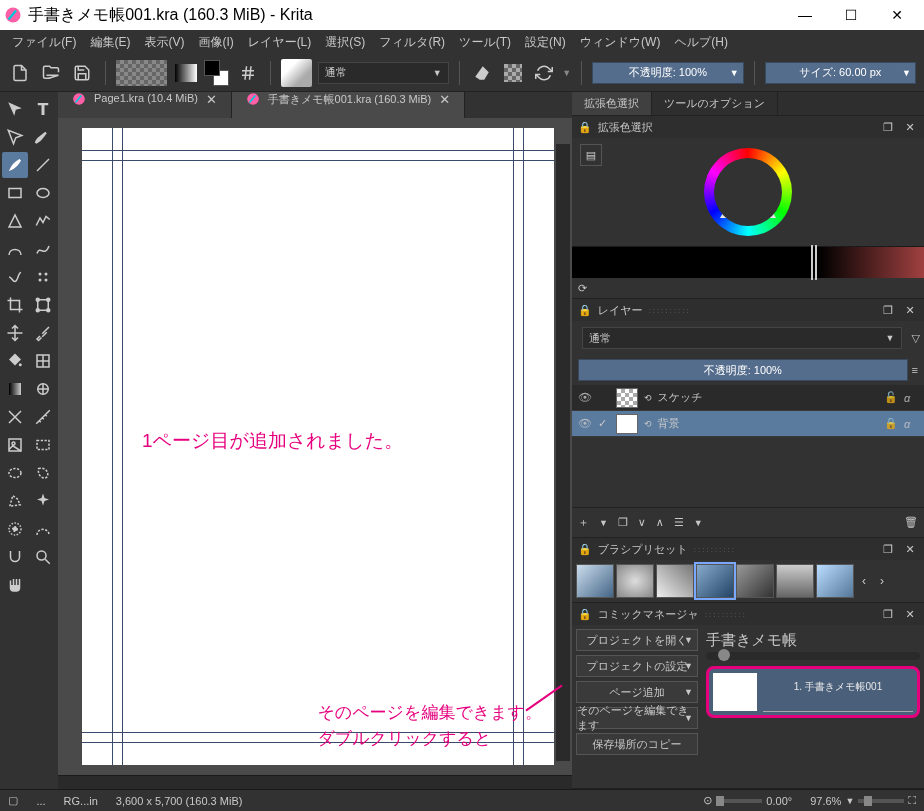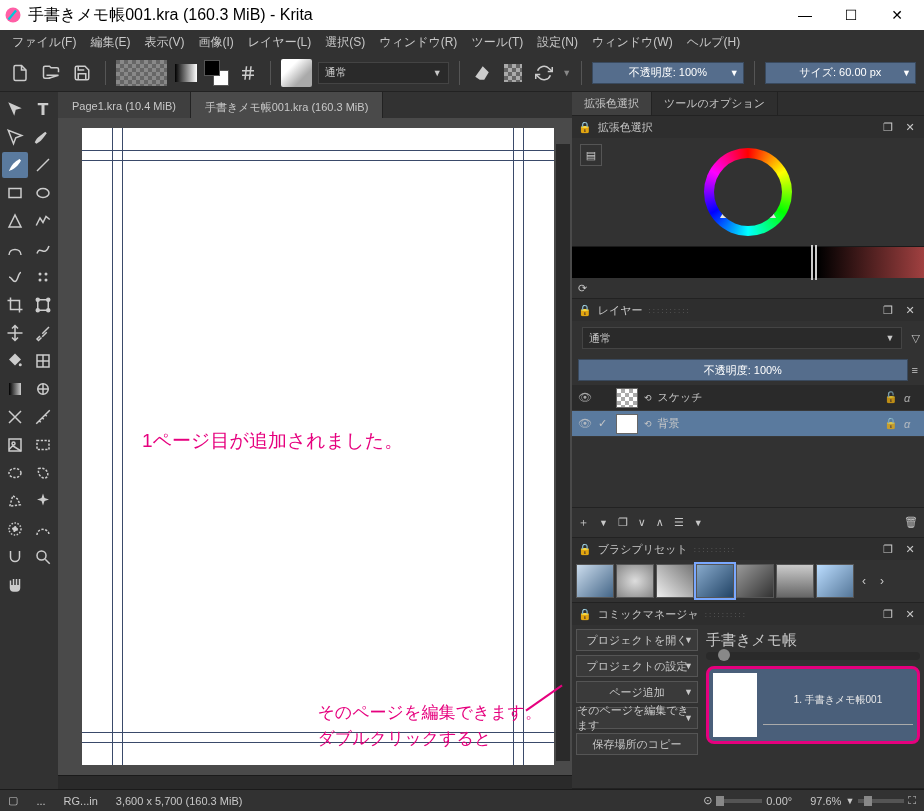--- a/index.html
+++ b/index.html
@@ -28,21 +28,21 @@
 
 .body { display: flex; height: calc(811px - 30px - 24px - 38px - 22px); }
 
 .toolbox { width: 58px; background: #323232; padding: 4px 2px; display: grid; grid-template-columns: 1fr 1fr; gap: 2px; align-content: start; }
 .tool { width: 26px; height: 26px; display: flex; align-items: center; justify-content: center; cursor: pointer; border-radius: 2px; }
 .tool.active { background: #5a7a9e; }
 .tool svg { width: 18px; height: 18px; }
 
 .center { flex: 1; display: flex; flex-direction: column; background: #3a3a3a; }
 .tabs { height: 26px; display: flex; background: #323232; }
-.tab { display: flex; align-items: flex-start; padding: 0 14px; gap: 8px; background: #3f3f3f; border-right: 1px solid #222; cursor: pointer; position: relative; flex-direction: column; }
+.tab { display: flex; align-items: flex-start; padding: 0 14px; gap: 8px; background: #3f3f3f; border-right: 1px solid #222; cursor: pointer; position: relative; }
 .tab.active { background: #4a4a4a; }
 .tab .ticon { width: 14px; height: 14px; }
 .tab .close { font-size: 13px; }
 .canvas-wrap { flex: 1; position: relative; background: #4a4a4a; padding: 10px 18px 10px 24px; display: flex; }
 .canvas { background: #fff; flex: 1; position: relative; }
 .guide-v { position: absolute; top: 0; bottom: 0; width: 1px; background: #3a4a6a; }
 .guide-h { position: absolute; left: 0; right: 0; height: 1px; background: #3a4a6a; }
 .annot1 { position: absolute; top: 300px; left: 60px; color: #e6007e; font-size: 19px; font-weight: 500; }
 .annot2 { position: absolute; bottom: 24px; right: 30px; color: #e6007e; font-size: 17px; font-weight: 500; text-align: left; line-height: 1.5; }
 .annot-line { position: absolute; bottom: 76px; right: 6px; width: 44px; height: 2px; background: #e6007e; transform: rotate(-35deg); }
@@ -88,21 +88,21 @@
 .brush-nav { width: 16px; display: flex; align-items: center; justify-content: center; font-size: 12px; cursor: pointer; }
 
 .comic-panel .cbody { display: flex; padding: 4px; gap: 8px; }
 .comic-left { width: 122px; display: flex; flex-direction: column; gap: 4px; }
 .cbtn { background: #3a3a3a; border: 1px solid #555; height: 22px; display: flex; align-items: center; justify-content: center; font-size: 11px; cursor: pointer; position: relative; }
 .cbtn .arrow { position: absolute; right: 4px; font-size: 9px; }
 .comic-right { flex: 1; }
 .comic-title { font-size: 15px; padding: 2px 0; }
 .comic-slider { height: 8px; background: #2a2a2a; border-radius: 4px; position: relative; margin-bottom: 6px; }
 .comic-slider .sh { position: absolute; left: 12px; top: -3px; width: 12px; height: 12px; background: #888; border-radius: 50%; }
-.page-card { border: 3px solid #e6007e; border-radius: 8px; background: #4a5f7a; height: 78px; display: flex; padding: 4px; gap: 6px; }
+.page-card { border: 3px solid #e6007e; border-radius: 8px; background: #4a5f7a; height: 52px; display: flex; padding: 4px; gap: 6px; }
 .page-thumb { width: 44px; background: #fff; }
 .page-label { flex: 1; color: #e8e8e8; font-size: 10px; padding-top: 8px; text-align: center; border-bottom: 1px solid #aaa; align-self: center; height: 40px; }
 
 .statusbar { height: 22px; background: #323232; border-top: 1px solid #1a1a1a; display: flex; align-items: center; padding: 0 8px; gap: 18px; font-size: 11px; }
 .statusbar .spacer { flex: 1; }
 .sseg { display: flex; align-items: center; gap: 4px; }
 .sslider { width: 46px; height: 4px; background: #555; position: relative; }
 .sslider .sb { position: absolute; left: 0; top: -3px; width: 8px; height: 10px; background: #888; }
 
 .dots { color: #666; letter-spacing: 2px; font-size: 8px; }
@@ -121,21 +121,21 @@
   <div class="winbtn">✕</div>
 </div>
 
 <div class="menubar">
   <div class="mi">ファイル(F)</div>
   <div class="mi">編集(E)</div>
   <div class="mi">表示(V)</div>
   <div class="mi">画像(I)</div>
   <div class="mi">レイヤー(L)</div>
   <div class="mi">選択(S)</div>
-  <div class="mi">ウィンドウ(R)</div>
+  <div class="mi">フィルタ(R)</div>
   <div class="mi">ツール(T)</div>
   <div class="mi">設定(N)</div>
   <div class="mi">ウィンドウ(W)</div>
   <div class="mi">ヘルプ(H)</div>
 </div>
 
 <div class="toolbar">
   <div class="tbtn">
       <svg width="18" height="18" viewBox="0 0 24 24" fill="none" stroke="#ccc" stroke-width="2">
         <path d="M14 2H6a2 2 0 0 0-2 2v16a2 2 0 0 0 2 2h12a2 2 0 0 0 2-2V8z"></path>

